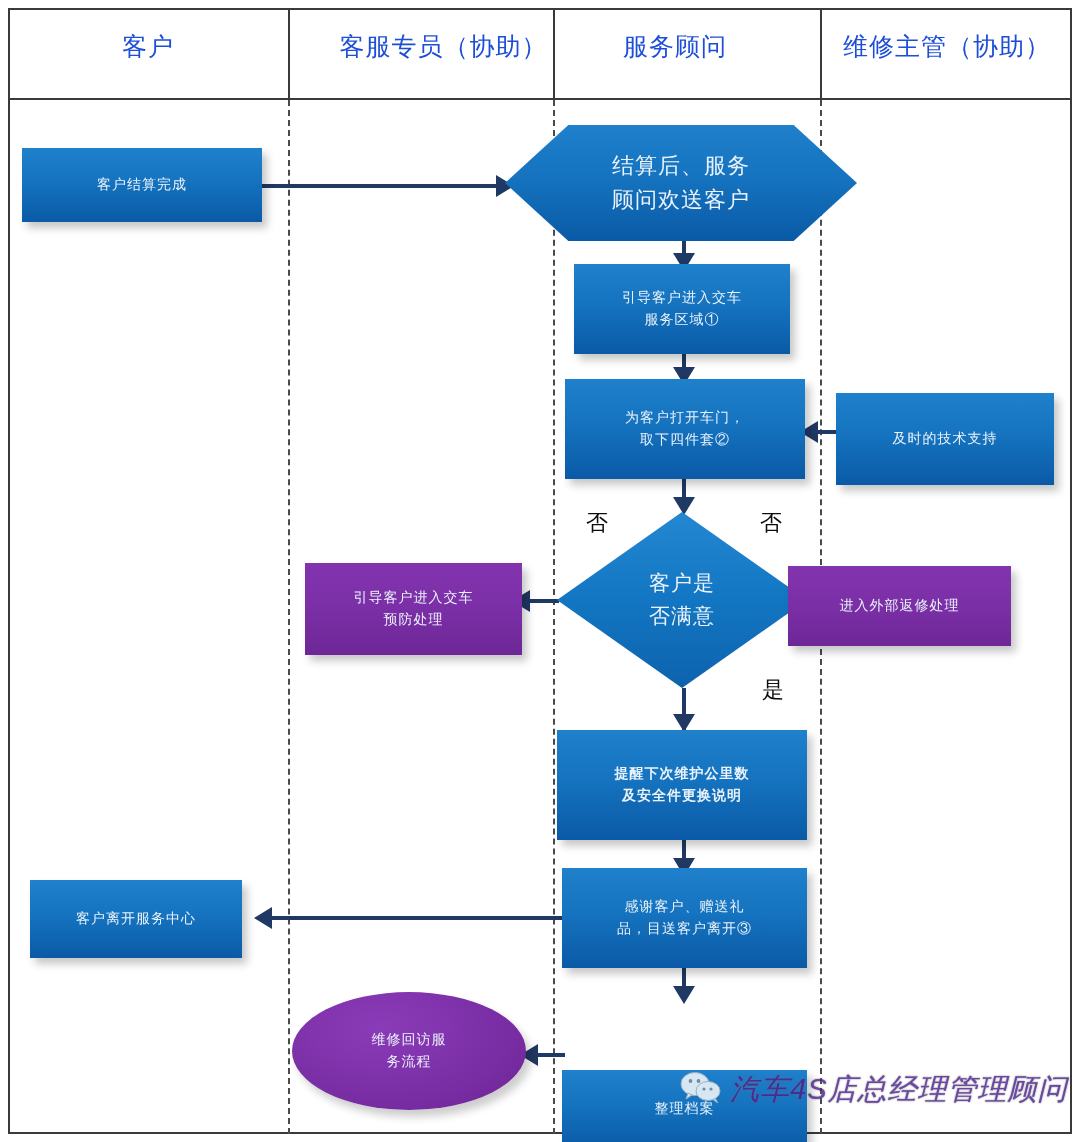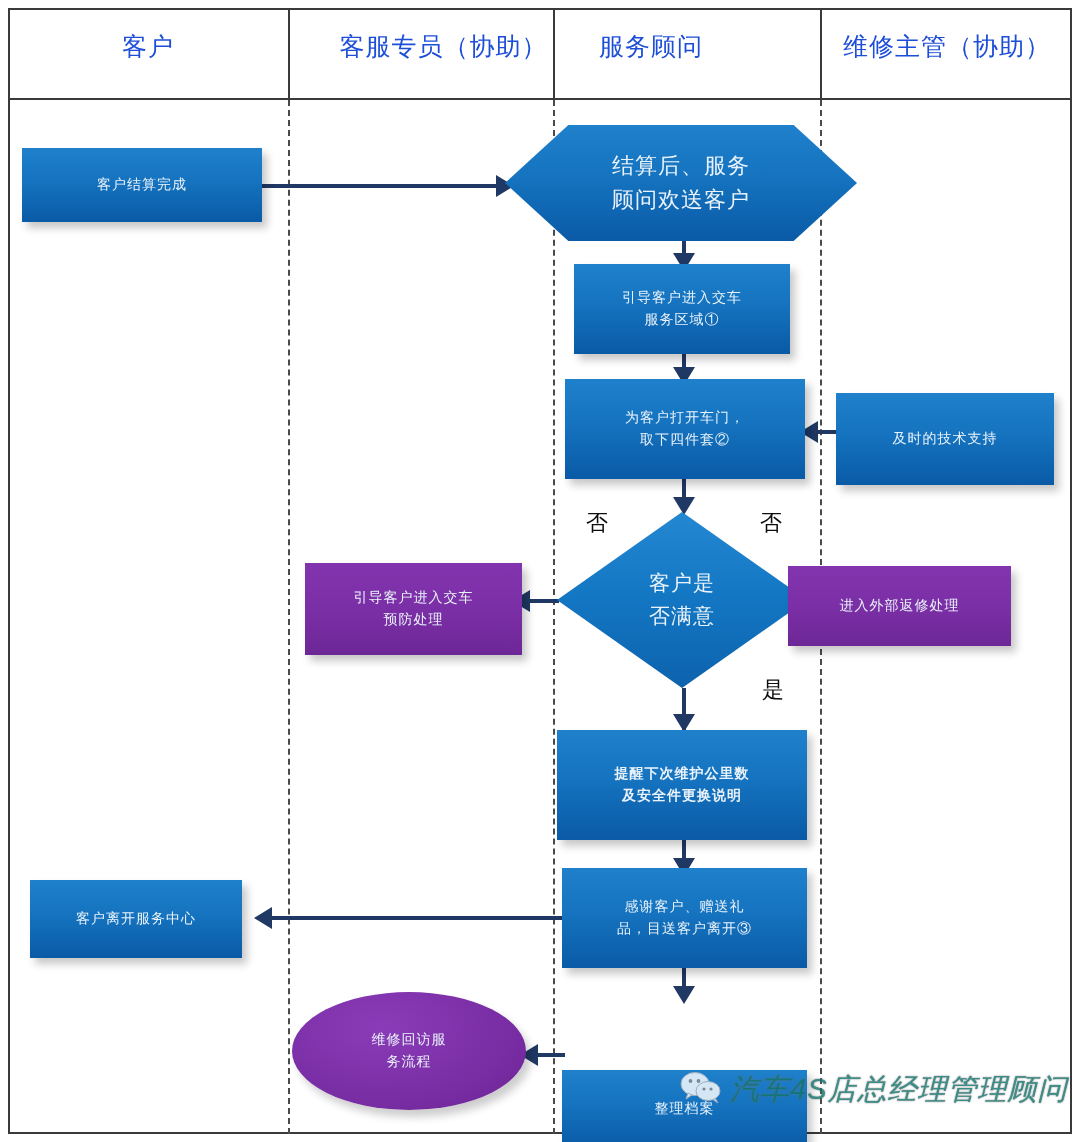--- a/index.html
+++ b/index.html
@@ -142,21 +142,21 @@
   
   .watermark {
     position: absolute;
     display: flex;
     align-items: center;
     gap: 8px;
     opacity: 0.82;
   }
   .watermark-text {
     font-size: 29px;
-    color: #0f766e;
+    color: #4c1d95;
     font-style: italic;
     font-family: "Liberation Sans", sans-serif;
     text-shadow: 0 0 2px rgba(120,120,120,0.85), 0 0 1px rgba(90,90,90,0.9);
     white-space: nowrap;
     letter-spacing: 1px;
   }
   .wechat-icon { flex: 0 0 auto; }
 </style>
 </head>
 <body>
@@ -169,21 +169,21 @@
   <div class="header-sep" style="left:288px;"></div>
   <div class="header-sep" style="left:553px;"></div>
   <div class="header-sep" style="left:820px;"></div>
 
   <div class="header-cell" style="left:8px; width:280px;">
     <span>客户</span>
   </div>
   <div class="header-cell" style="left:290px; width:263px;margin-left:22px;">
     <span>客服专员（协助）</span>
   </div>
-  <div class="header-cell" style="left:531px; width:240px;">
+  <div class="header-cell" style="left:555px; width:240px;">
     <span>服务顾问</span>
   </div>
   <div class="header-cell" style="left:822px; width:250px;">
     <span>维修主管（协助）</span>
   </div>
 
   <div class="lane-divider" style="left:288px;"></div>
   <div class="lane-divider" style="left:553px;"></div>
   <div class="lane-divider" style="left:820px;"></div>
 

